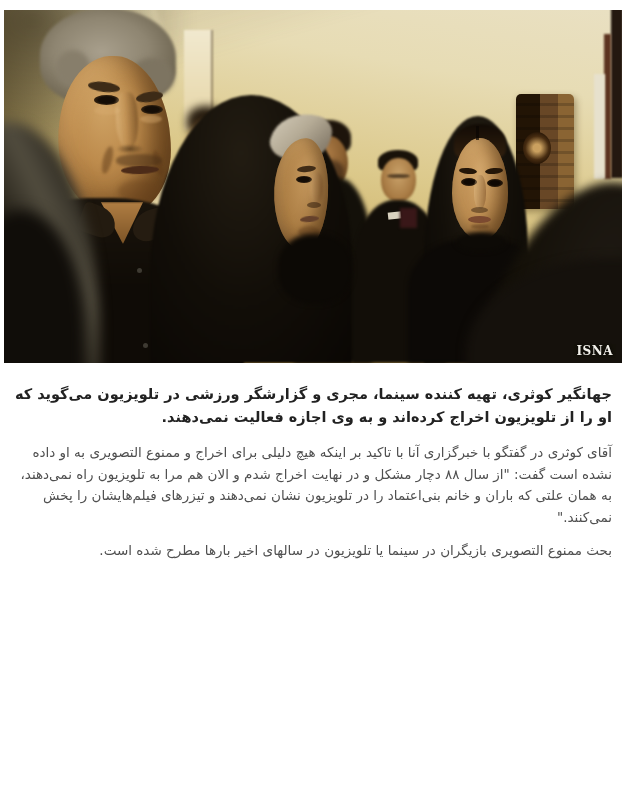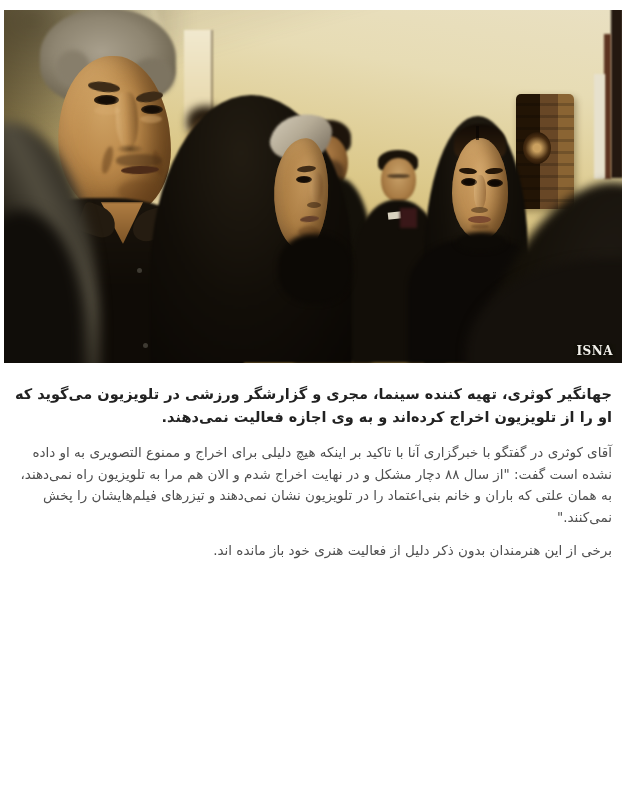--- a/index.html
+++ b/index.html
@@ -264,14 +264,14 @@
   <div class="ab fg-left-core"></div>
   <div class="ab fg-right-head"></div>
   <div class="ab fg-right-shoulder"></div>
 
   <div class="ab isna">ISNA</div>
 </div>
 
 <main class="article">
   <h1 class="lead">جهانگیر کوثری، تهیه کننده سینما، مجری و گزارشگر ورزشی در تلویزیون می‌گوید که او را از تلویزیون اخراج کرده‌اند و به وی اجازه فعالیت نمی‌دهند.</h1>
   <p>آقای کوثری در گفتگو با خبرگزاری آنا با تاکید بر اینکه هیچ دلیلی برای اخراج و ممنوع التصویری به او داده نشده است گفت: "از سال ۸۸ دچار مشکل و در نهایت اخراج شدم و الان هم مرا به تلویزیون راه نمی‌دهند، به همان علتی که باران و خانم بنی‌اعتماد را در تلویزیون نشان نمی‌دهند و تیزرهای فیلم‌هایشان را پخش نمی‌کنند."</p>
-  <p>برخی از این هنرمندان بدون ذکر دلیل از فعالیت هنری خود باز مانده اند.</p>
+  <p>بحث ممنوع التصویری بازیگران در سینما یا تلویزیون در سالهای اخیر بارها مطرح شده است.</p>
 </main>
 
 </body></html>

